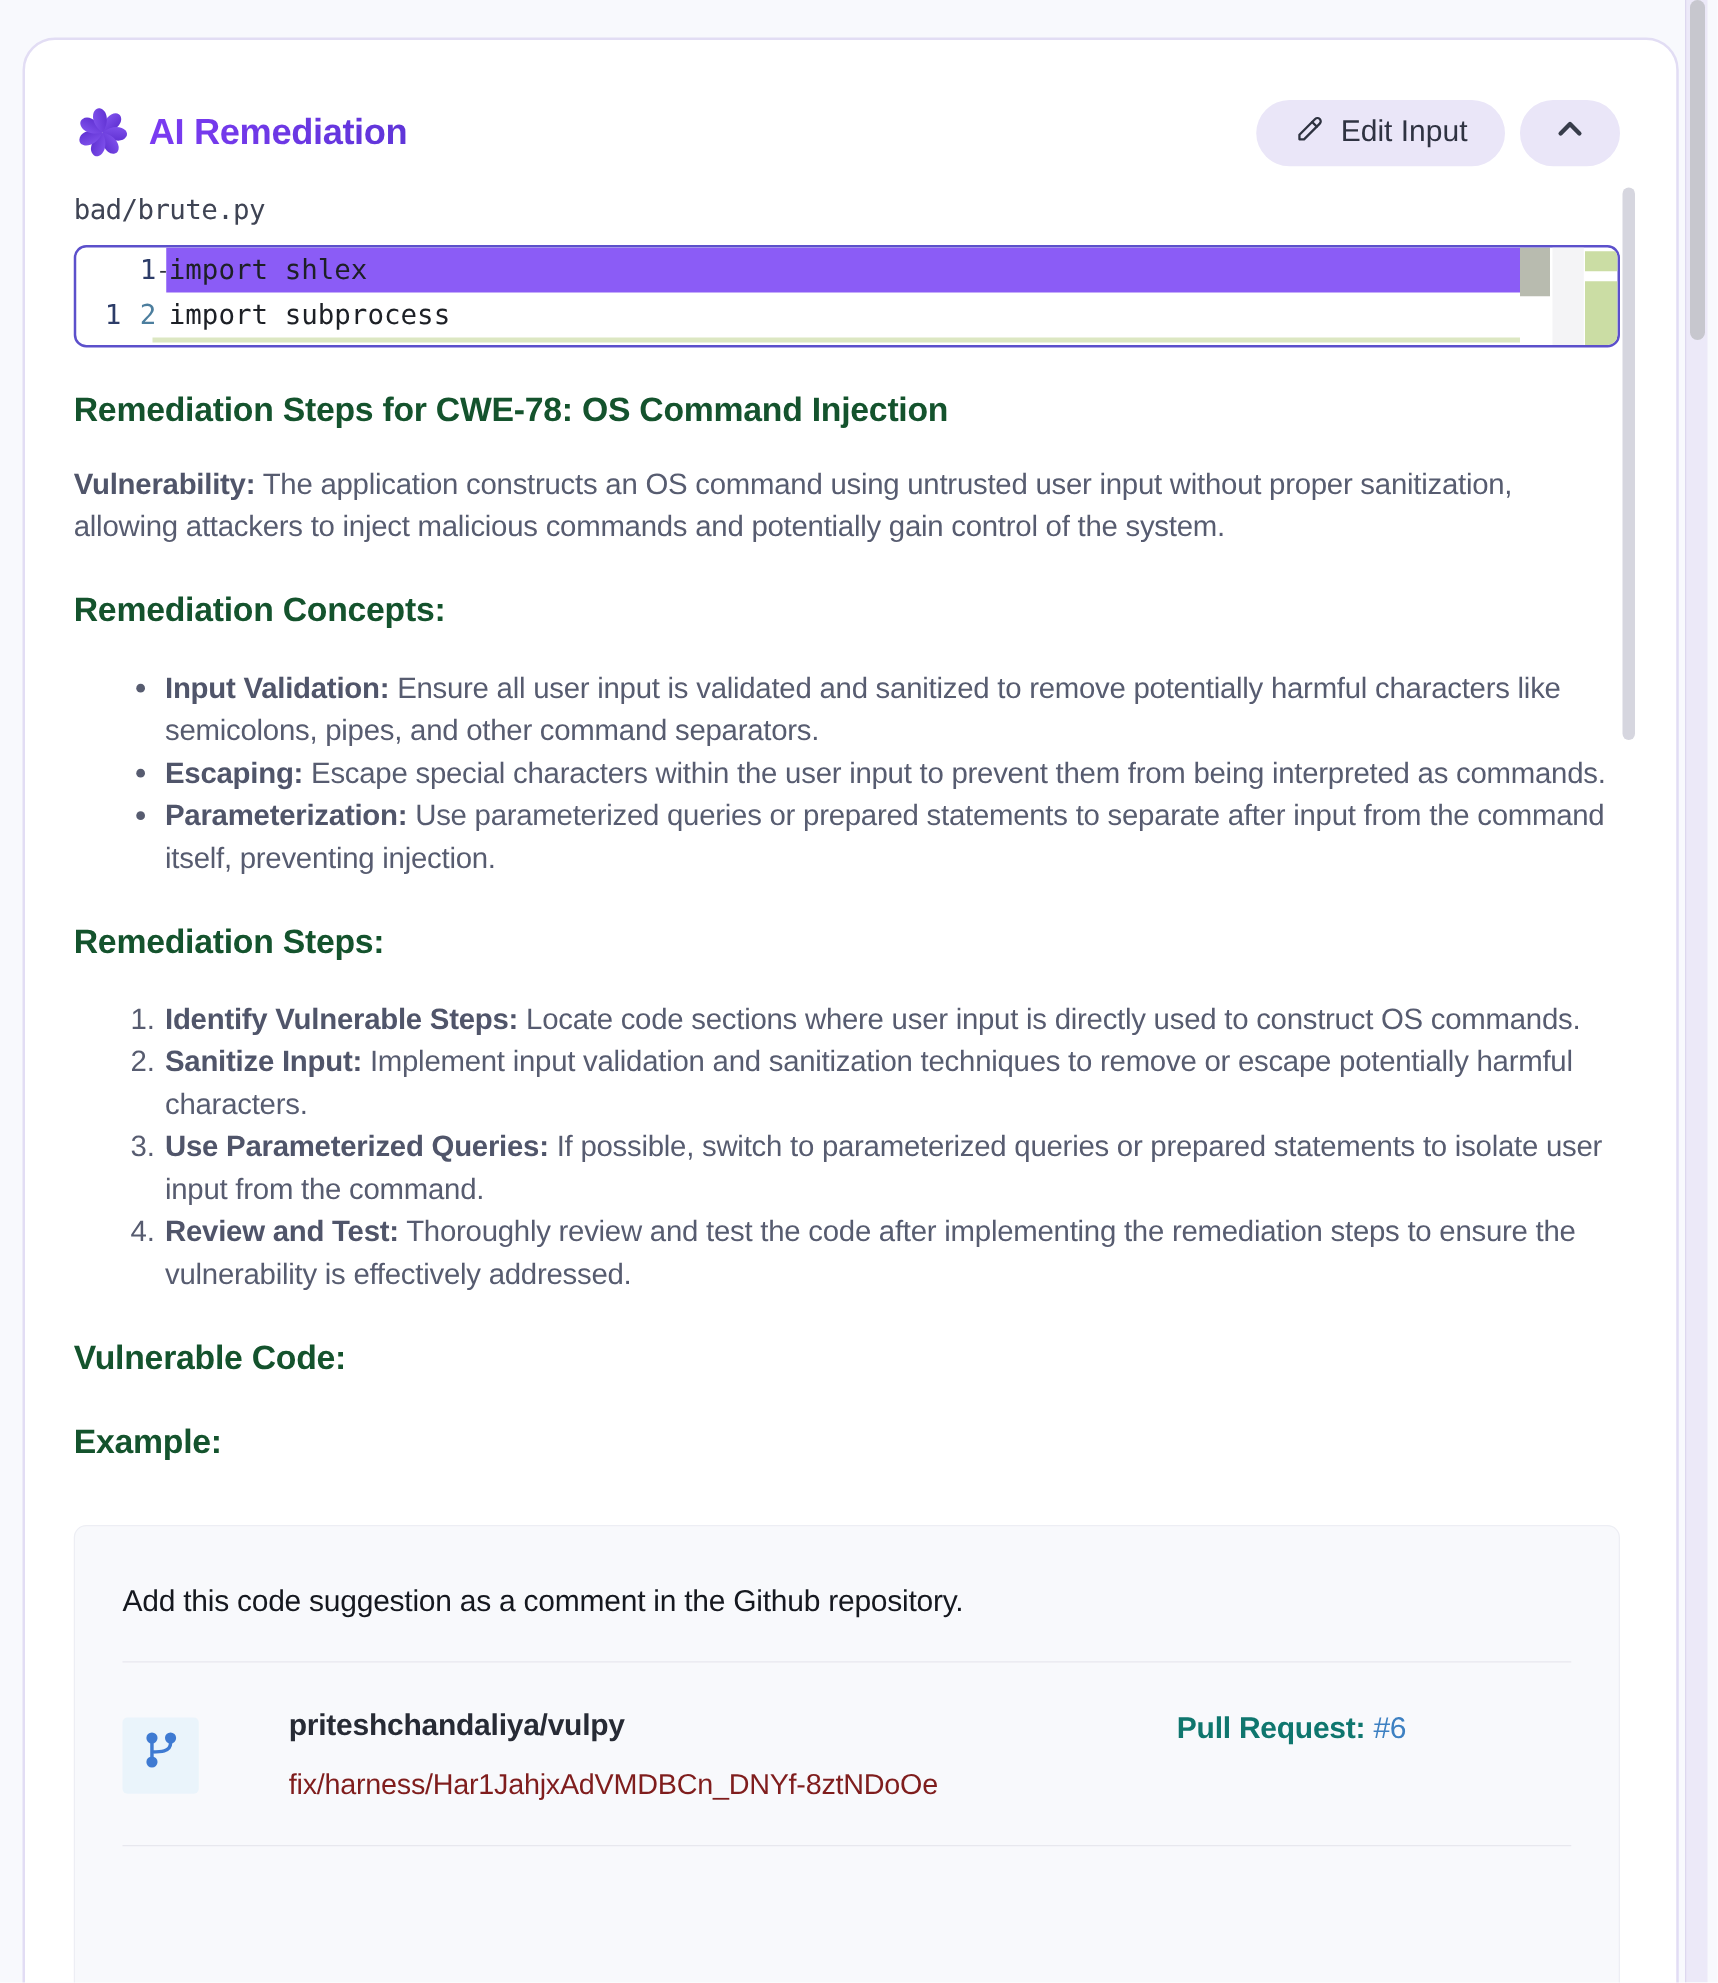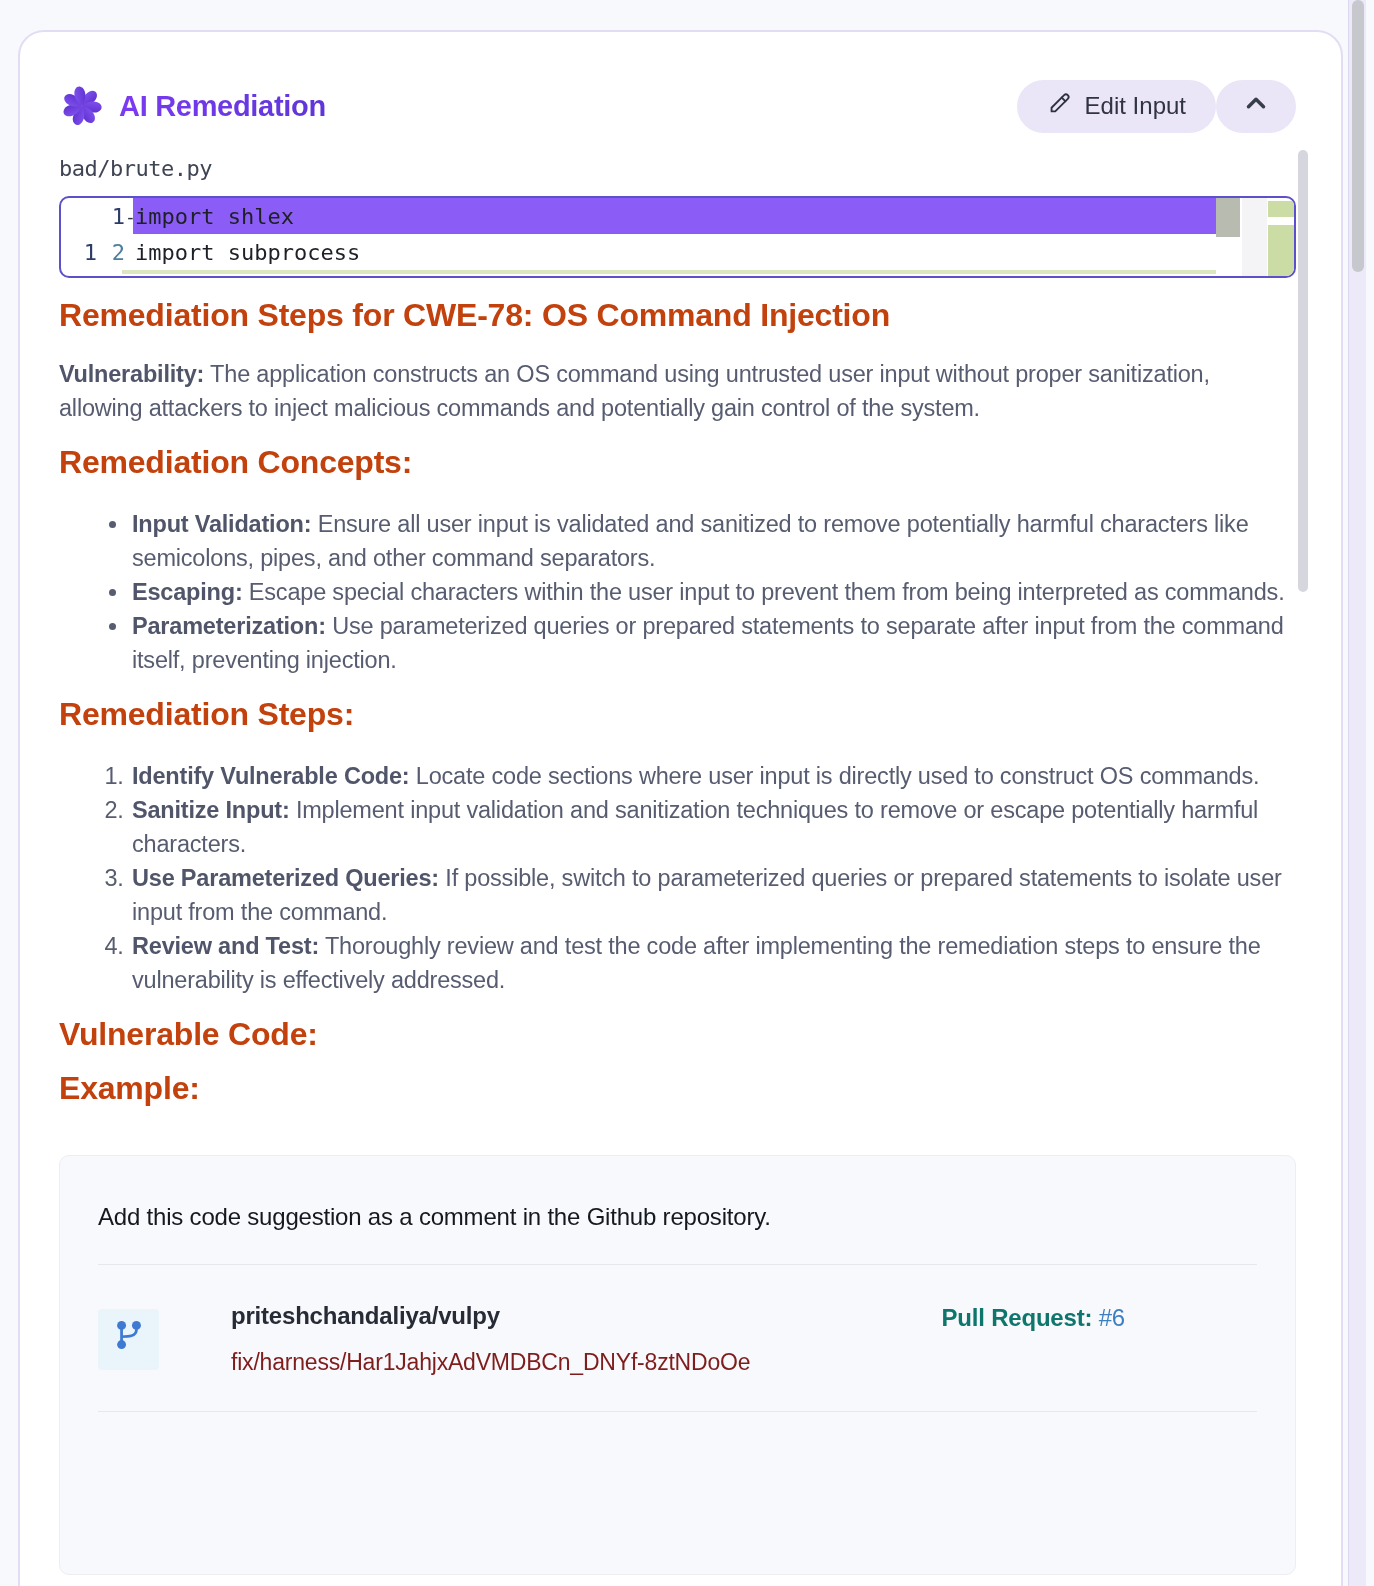--- a/index.html
+++ b/index.html
@@ -22,21 +22,21 @@
 
   
   .card-header { margin-top:46px; display:flex; align-items:center; justify-content:space-between; height:56px; }
   .header-left { display:flex; align-items:center; gap:14px; }
   .flower-icon { width:46px; height:46px; display:inline-block; }
   .title {
     font-size:29px; font-weight:bold; letter-spacing:-0.3px;
     background:linear-gradient(90deg,#7b3bf2,#5f35d8);
     -webkit-background-clip:text; background-clip:text; color:transparent;
   }
-  .header-right { display:flex; align-items:center; gap:0; }
+  .header-right { display:flex; align-items:center; gap:12px; }
   .pill-btn {
     border:none; cursor:pointer; background:#eae6f8; color:#2f3342;
     height:53px; border-radius:27px; display:flex; align-items:center; gap:12px;
     padding:0 30px; font-size:24px; font-family:"Liberation Sans", sans-serif;
   }
   .pill-btn.square { width:80px; padding:0; justify-content:center; }
 
   
   .file-path {
     margin-top:22px; font-family:"DejaVu Sans Mono", monospace;
@@ -58,21 +58,21 @@
   .code-cell { flex:1; height:100%; display:flex; align-items:center; padding-left:2px; margin-right:78px; }
   .diff-row.added .code-cell { background:#8b5cf6; }
   .diff-sliver { height:4px; margin-left:61px; margin-right:78px; background:#dce7c2; }
   .vthumb { position:absolute; top:0; right:54px; width:24px; height:39px; background:rgba(98,104,78,0.45); }
   .ruler-strip { position:absolute; top:0; right:27px; width:25px; height:100%; background:#f4f4f6; }
   .ov-marker-top { position:absolute; top:3px; right:0; width:26px; height:16px; background:#cbdda4; }
   .ov-marker-big { position:absolute; top:27px; right:0; width:26px; height:52px; background:#cbdda4; }
 
   
   .content { width:1237px; font-size:23.5px; line-height:34px; letter-spacing:-0.2px; color:#575c70; }
-  .content h3 { font-size:32px; font-weight:bold; color:#c2410c; margin-top:20px; letter-spacing:-0.2px; }
+  .content h3 { font-size:27px; font-weight:bold; color:#14532d; margin-top:33px; letter-spacing:-0.2px; }
   .content p { margin-top:25px; }
   .content strong { color:#50556a; }
   .content ul, .content ol { margin-top:28px; padding-left:71px; }
   .content li { padding-left:2px; }
 
   
   .suggestion-card {
     margin-top:50px; background:#f8f9fc; border:1px solid #edeef4;
     border-radius:10px; padding:44px 38px 60px 38px; height:420px;
   }
@@ -182,21 +182,21 @@
 
     <h3>Remediation Concepts:</h3>
     <ul>
       <li><strong>Input Validation:</strong><span> Ensure all user input is validated and sanitized to remove potentially harmful characters like semicolons, pipes, and other command separators.</span></li>
       <li><strong>Escaping:</strong><span> Escape special characters within the user input to prevent them from being interpreted as commands.</span></li>
       <li><strong>Parameterization:</strong><span> Use parameterized queries or prepared statements to separate after input from the command itself, preventing injection.</span></li>
     </ul>
 
     <h3>Remediation Steps:</h3>
     <ol>
-      <li><strong>Identify Vulnerable Code:</strong><span> Locate code sections where user input is directly used to construct OS commands.</span></li>
+      <li><strong>Identify Vulnerable Steps:</strong><span> Locate code sections where user input is directly used to construct OS commands.</span></li>
       <li><strong>Sanitize Input:</strong><span> Implement input validation and sanitization techniques to remove or escape potentially harmful characters.</span></li>
       <li><strong>Use Parameterized Queries:</strong><span> If possible, switch to parameterized queries or prepared statements to isolate user input from the command.</span></li>
       <li><strong>Review and Test:</strong><span> Thoroughly review and test the code after implementing the remediation steps to ensure the vulnerability is effectively addressed.</span></li>
     </ol>
 
     <h3>Vulnerable Code:</h3>
     <h3>Example:</h3>
 
     <div class="suggestion-card">
       <p class="instruction" style="margin-top:0">Add this code suggestion as a comment in the Github repository.</p>

